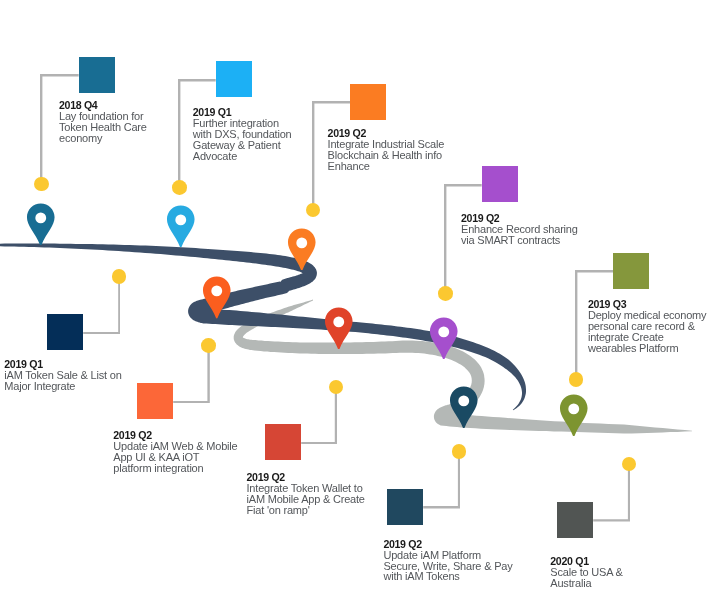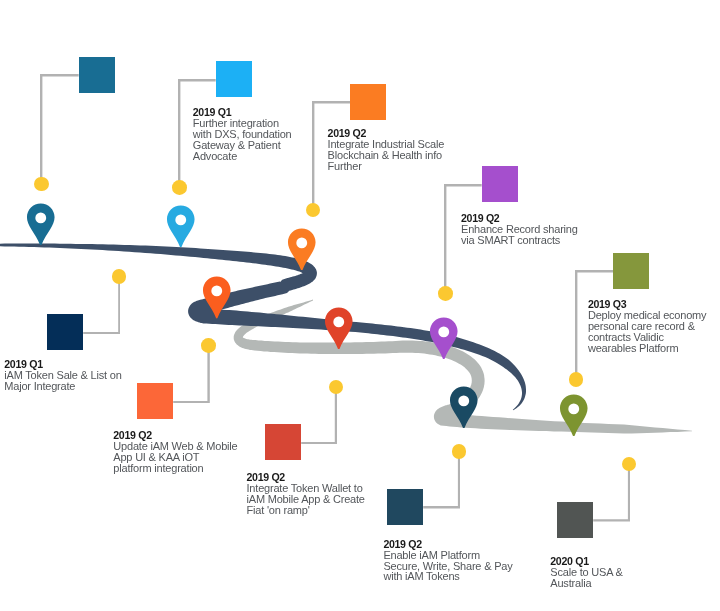--- a/index.html
+++ b/index.html
@@ -59,20 +59,26 @@
           <circle cx="13.5" cy="14.0" r="5.1" fill="#ffffff"></circle>
         </svg></div>
     </div>
   <div class="layer" id="items">
       <div class="ms" style="left: 0px; top: 0px; width: 720px; height: 611px;">
         <div class="conn" style="left: 40.3px; top: 73.8px; width: 39.9px; height: 111.4px;"><svg width="39.900000000000006" height="111.4" viewBox="0 0 39.900000000000006 111.4">
             <path d="M 38.7 1.2 L 1.2000000000000028 1.2 L 1.2000000000000028 110.2" fill="none" stroke="#b2b2b2" stroke-width="2.4" stroke-linecap="butt" stroke-linejoin="miter"></path>
           </svg></div>
         <div style="position: absolute; left: 34.2px; top: 176.7px; width: 14.6px; height: 14.6px; border-radius: 50%; background: rgb(251, 200, 48);"></div>
         <div class="chip" style="left: 79px; top: 57px; background: rgb(24, 109, 147);"></div>
+        <div class="txt" style="left: 59px; top: 100px;">
+          <div class="q">2018 Q4</div>
+          <div class="desc">Lay foundation for</div>
+          <div class="desc">Token Health Care</div>
+          <div class="desc">economy</div>
+        </div>
       </div>
       <div class="ms" style="left: 0px; top: 0px; width: 720px; height: 611px;">
         <div class="conn" style="left: 178.3px; top: 78.8px; width: 38.9px; height: 109.9px;"><svg width="38.89999999999998" height="109.9" viewBox="0 0 38.89999999999998 109.9">
             <path d="M 37.69999999999999 1.2 L 1.1999999999999886 1.2 L 1.1999999999999886 108.7" fill="none" stroke="#b2b2b2" stroke-width="2.4" stroke-linecap="butt" stroke-linejoin="miter"></path>
           </svg></div>
         <div style="position: absolute; left: 172.2px; top: 180.2px; width: 14.6px; height: 14.6px; border-radius: 50%; background: rgb(251, 200, 48);"></div>
         <div class="chip" style="left: 216px; top: 61px; background: rgb(28, 176, 245);"></div>
         <div class="txt" style="left: 192.8px; top: 107px;">
           <div class="q">2019 Q1</div>
           <div class="desc">Further integration</div>
@@ -84,21 +90,21 @@
       <div class="ms" style="left: 0px; top: 0px; width: 720px; height: 611px;">
         <div class="conn" style="left: 311.8px; top: 100.8px; width: 39.4px; height: 110.6px;"><svg width="39.39999999999998" height="110.6" viewBox="0 0 39.39999999999998 110.6">
             <path d="M 38.19999999999999 1.2 L 1.1999999999999886 1.2 L 1.1999999999999886 109.39999999999999" fill="none" stroke="#b2b2b2" stroke-width="2.4" stroke-linecap="butt" stroke-linejoin="miter"></path>
           </svg></div>
         <div style="position: absolute; left: 305.7px; top: 202.9px; width: 14.6px; height: 14.6px; border-radius: 50%; background: rgb(251, 200, 48);"></div>
         <div class="chip" style="left: 350px; top: 84px; background: rgb(251, 124, 34);"></div>
         <div class="txt" style="left: 327.6px; top: 128.4px;">
           <div class="q">2019 Q2</div>
           <div class="desc">Integrate Industrial Scale</div>
           <div class="desc">Blockchain &amp; Health info</div>
-          <div class="desc">Further</div>
+          <div class="desc">Enhance</div>
         </div>
       </div>
       <div class="ms" style="left: 0px; top: 0px; width: 720px; height: 611px;">
         <div class="conn" style="left: 444.3px; top: 183.8px; width: 38.9px; height: 110.8px;"><svg width="38.89999999999998" height="110.79999999999998" viewBox="0 0 38.89999999999998 110.79999999999998">
             <path d="M 37.69999999999999 1.2 L 1.1999999999999886 1.2 L 1.1999999999999886 109.59999999999998" fill="none" stroke="#b2b2b2" stroke-width="2.4" stroke-linecap="butt" stroke-linejoin="miter"></path>
           </svg></div>
         <div style="position: absolute; left: 438.2px; top: 286.1px; width: 14.6px; height: 14.6px; border-radius: 50%; background: rgb(251, 200, 48);"></div>
         <div class="chip" style="left: 482px; top: 166px; background: rgb(165, 79, 205);"></div>
         <div class="txt" style="left: 461px; top: 212.6px;">
           <div class="q">2019 Q2</div>
@@ -109,21 +115,21 @@
       <div class="ms" style="left: 0px; top: 0px; width: 720px; height: 445px;">
         <div class="conn" style="left: 574.6px; top: 269.8px; width: 39.6px; height: 111px;"><svg width="39.600000000000136" height="111.00000000000003" viewBox="0 0 39.600000000000136 111.00000000000003">
             <path d="M 38.40000000000009 1.2 L 1.2000000000000455 1.2 L 1.2000000000000455 109.80000000000003" fill="none" stroke="#b2b2b2" stroke-width="2.4" stroke-linecap="butt" stroke-linejoin="miter"></path>
           </svg></div>
         <div style="position: absolute; left: 568.5px; top: 372.3px; width: 14.6px; height: 14.6px; border-radius: 50%; background: rgb(251, 200, 48);"></div>
         <div class="chip" style="left: 613px; top: 253px; background: rgb(133, 151, 60);"></div>
         <div class="txt" style="left: 587.9px; top: 299.3px;">
           <div class="q">2019 Q3</div>
           <div class="desc">Deploy medical economy</div>
           <div class="desc">personal care record &amp;</div>
-          <div class="desc">contracts Validic</div>
+          <div class="desc">integrate Create</div>
           <div class="desc">wearables Platform</div>
         </div>
       </div>
       <div class="ms" style="left: 0px; top: 0px; width: 720px; height: 611px;">
         <div class="conn" style="left: 81.8px; top: 275.5px; width: 38.6px; height: 58.5px;"><svg width="38.60000000000001" height="58.50000000000002" viewBox="0 0 38.60000000000001 58.50000000000002">
             <path d="M 1.2000000000000028 57.300000000000026 L 37.400000000000006 57.300000000000026 L 37.400000000000006 1.2" fill="none" stroke="#b2b2b2" stroke-width="2.4" stroke-linecap="butt" stroke-linejoin="miter"></path>
           </svg></div>
         <div style="position: absolute; left: 111.9px; top: 269.4px; width: 14.6px; height: 14.6px; border-radius: 50%; background: rgb(251, 200, 48);"></div>
         <div class="chip" style="left: 47px; top: 314px; background: rgb(4, 46, 88);"></div>
         <div class="txt" style="left: 4.3px; top: 358.6px;">
@@ -159,21 +165,21 @@
         </div>
       </div>
       <div class="ms" style="left: 0px; top: 0px; width: 720px; height: 611px;">
         <div class="conn" style="left: 421.8px; top: 450.2px; width: 38.3px; height: 58.4px;"><svg width="38.299999999999955" height="58.4" viewBox="0 0 38.299999999999955 58.4">
             <path d="M 1.1999999999999886 57.2 L 37.099999999999966 57.2 L 37.099999999999966 1.2" fill="none" stroke="#b2b2b2" stroke-width="2.4" stroke-linecap="butt" stroke-linejoin="miter"></path>
           </svg></div>
         <div style="position: absolute; left: 451.6px; top: 444.1px; width: 14.6px; height: 14.6px; border-radius: 50%; background: rgb(251, 200, 48);"></div>
         <div class="chip" style="left: 387px; top: 489px; background: rgb(32, 72, 95);"></div>
         <div class="txt" style="left: 383.4px; top: 538.5px;">
           <div class="q">2019 Q2</div>
-          <div class="desc">Enable iAM Platform</div>
+          <div class="desc">Update iAM Platform</div>
           <div class="desc">Secure, Write, Share &amp; Pay</div>
           <div class="desc">with iAM Tokens</div>
         </div>
       </div>
       <div class="ms" style="left: 0px; top: 4px; width: 720px; height: 611px;">
         <div class="conn" style="left: 591.8px; top: 459px; width: 38.3px; height: 58.6px;"><svg width="38.30000000000007" height="58.59999999999999" viewBox="0 0 38.30000000000007 58.59999999999999">
             <path d="M 1.2000000000000455 57.39999999999999 L 37.10000000000002 57.39999999999999 L 37.10000000000002 1.2" fill="none" stroke="#b2b2b2" stroke-width="2.4" stroke-linecap="butt" stroke-linejoin="miter"></path>
           </svg></div>
         <div style="position: absolute; left: 621.6px; top: 452.9px; width: 14.6px; height: 14.6px; border-radius: 50%; background: rgb(251, 200, 48);"></div>
         <div class="chip" style="left: 557px; top: 498px; background: rgb(81, 85, 83);"></div>

